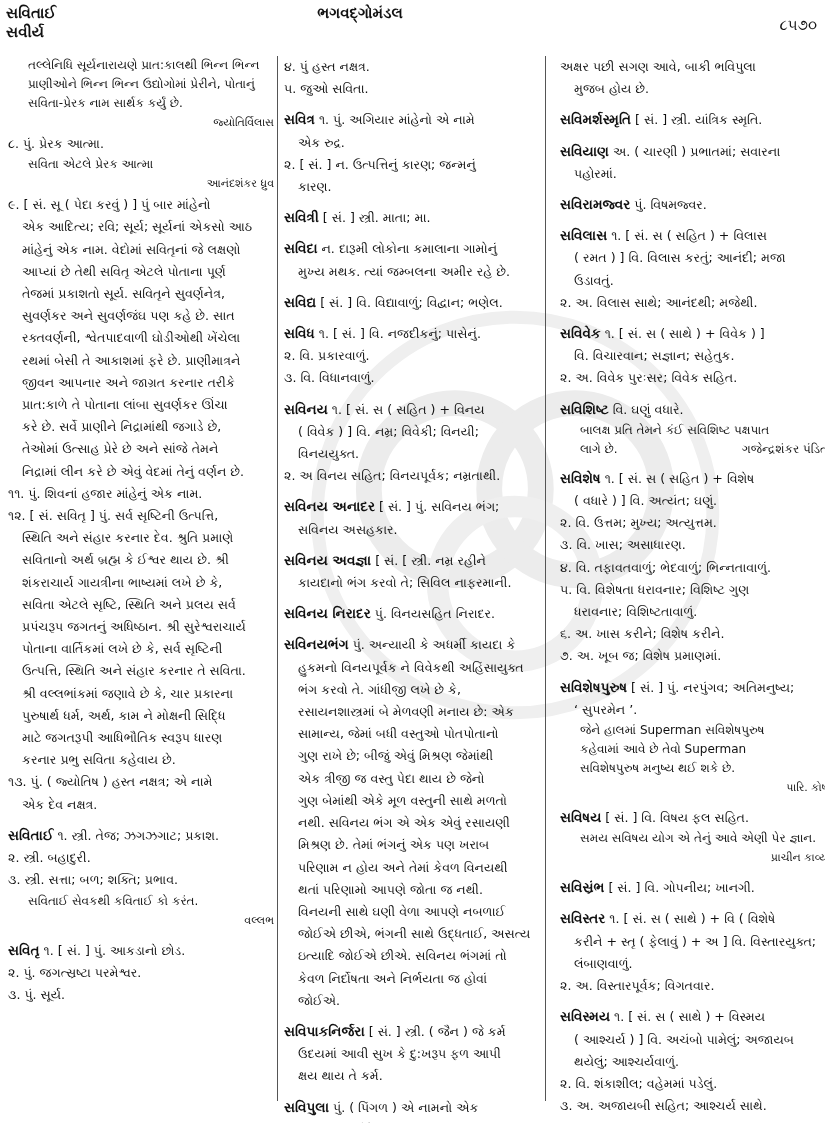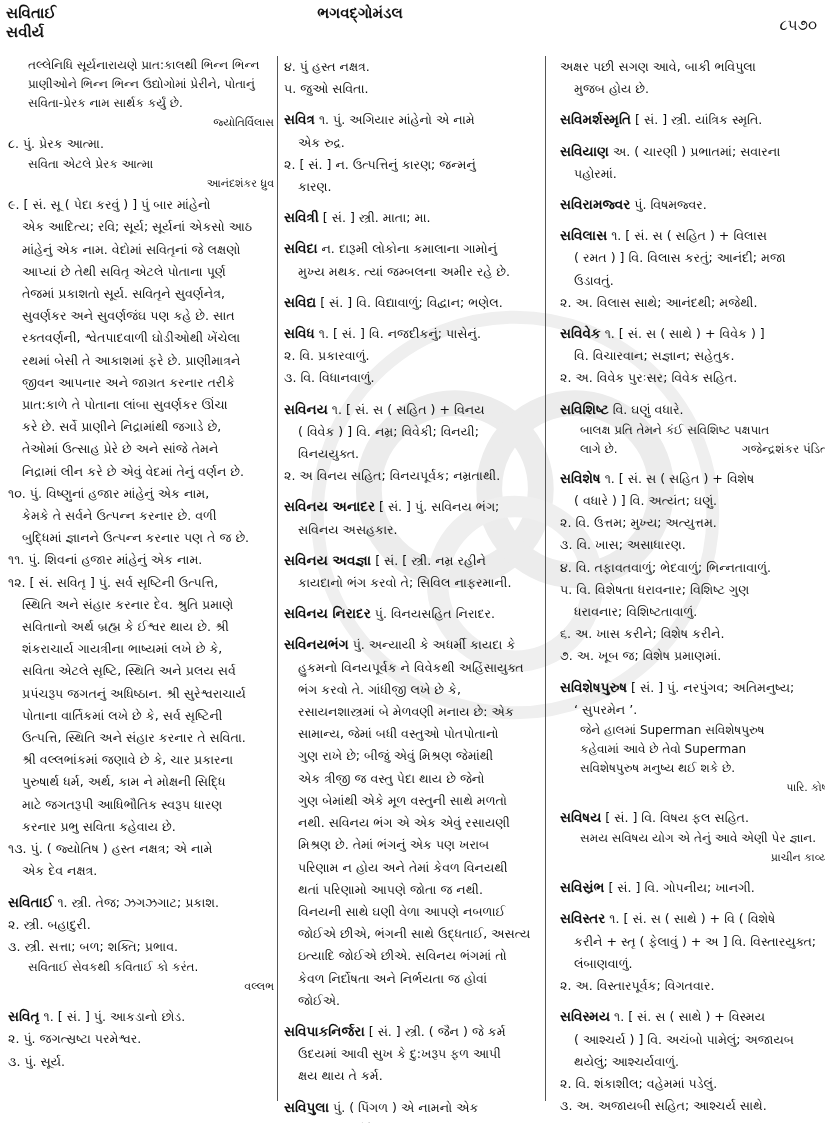--- a/index.html
+++ b/index.html
@@ -69,25 +69,20 @@
       <div class="line indent"><span>સુવર્ણકર અને સુવર્ણજંઘ પણ કહે છે. સાત</span></div>
       <div class="line indent"><span>રક્તવર્ણની, શ્વેતપાદવાળી ઘોડીઓથી ખેંચેલા</span></div>
       <div class="line indent"><span>રથમાં બેસી તે આકાશમાં ફરે છે. પ્રાણીમાત્રને</span></div>
       <div class="line indent"><span>જીવન આપનાર અને જાગ્રત કરનાર તરીકે</span></div>
       <div class="line indent"><span>પ્રાત:કાળે તે પોતાના લાંબા સુવર્ણકર ઊંચા</span></div>
       <div class="line indent"><span>કરે છે. સર્વે પ્રાણીને નિદ્રામાંથી જગાડે છે,</span></div>
       <div class="line indent"><span>તેઓમાં ઉત્સાહ પ્રેરે છે અને સાંજે તેમને</span></div>
       <div class="line indent"><span>નિદ્રામાં લીન કરે છે એવું વેદમાં તેનું વર્ણન છે.</span></div>
     </div>
     <div>
-      <div class="line"><span>૧૦. પું. વિષ્ણુનાં હજાર માંહેનું એક નામ,</span></div>
-      <div class="line indent"><span>કેમકે તે સર્વને ઉત્પન્ન કરનાર છે. વળી</span></div>
-      <div class="line indent"><span>બુદ્ધિમાં જ્ઞાનને ઉત્પન્ન કરનાર પણ તે જ છે.</span></div>
-    </div>
-    <div>
       <div class="line"><span>૧૧. પું. શિવનાં હજાર માંહેનું એક નામ.</span></div>
     </div>
     <div>
       <div class="line"><span>૧૨. [ સં. સવિતૃ ] પું. સર્વ સૃષ્ટિની ઉત્પત્તિ,</span></div>
       <div class="line indent"><span>સ્થિતિ અને સંહાર કરનાર દેવ. શ્રુતિ પ્રમાણે</span></div>
       <div class="line indent"><span>સવિતાનો અર્થ બ્રહ્મ કે ઈશ્વર થાય છે. શ્રી</span></div>
       <div class="line indent"><span>શંકરાચાર્ય ગાયત્રીના ભાષ્યમાં લખે છે કે,</span></div>
       <div class="line indent"><span>સવિતા એટલે સૃષ્ટિ, સ્થિતિ અને પ્રલય સર્વ</span></div>
       <div class="line indent"><span>પ્રપંચરૂપ જગતનું અધિષ્ઠાન. શ્રી સુરેશ્વરાચાર્ય</span></div>
       <div class="line indent"><span>પોતાના વાર્તિકમાં લખે છે કે, સર્વ સૃષ્ટિની</span></div>

